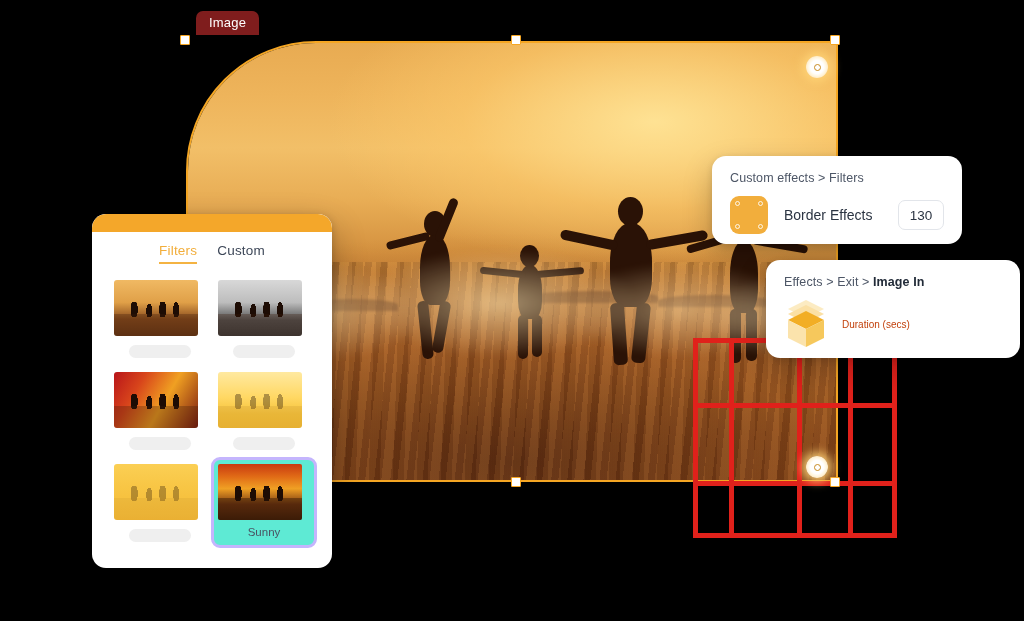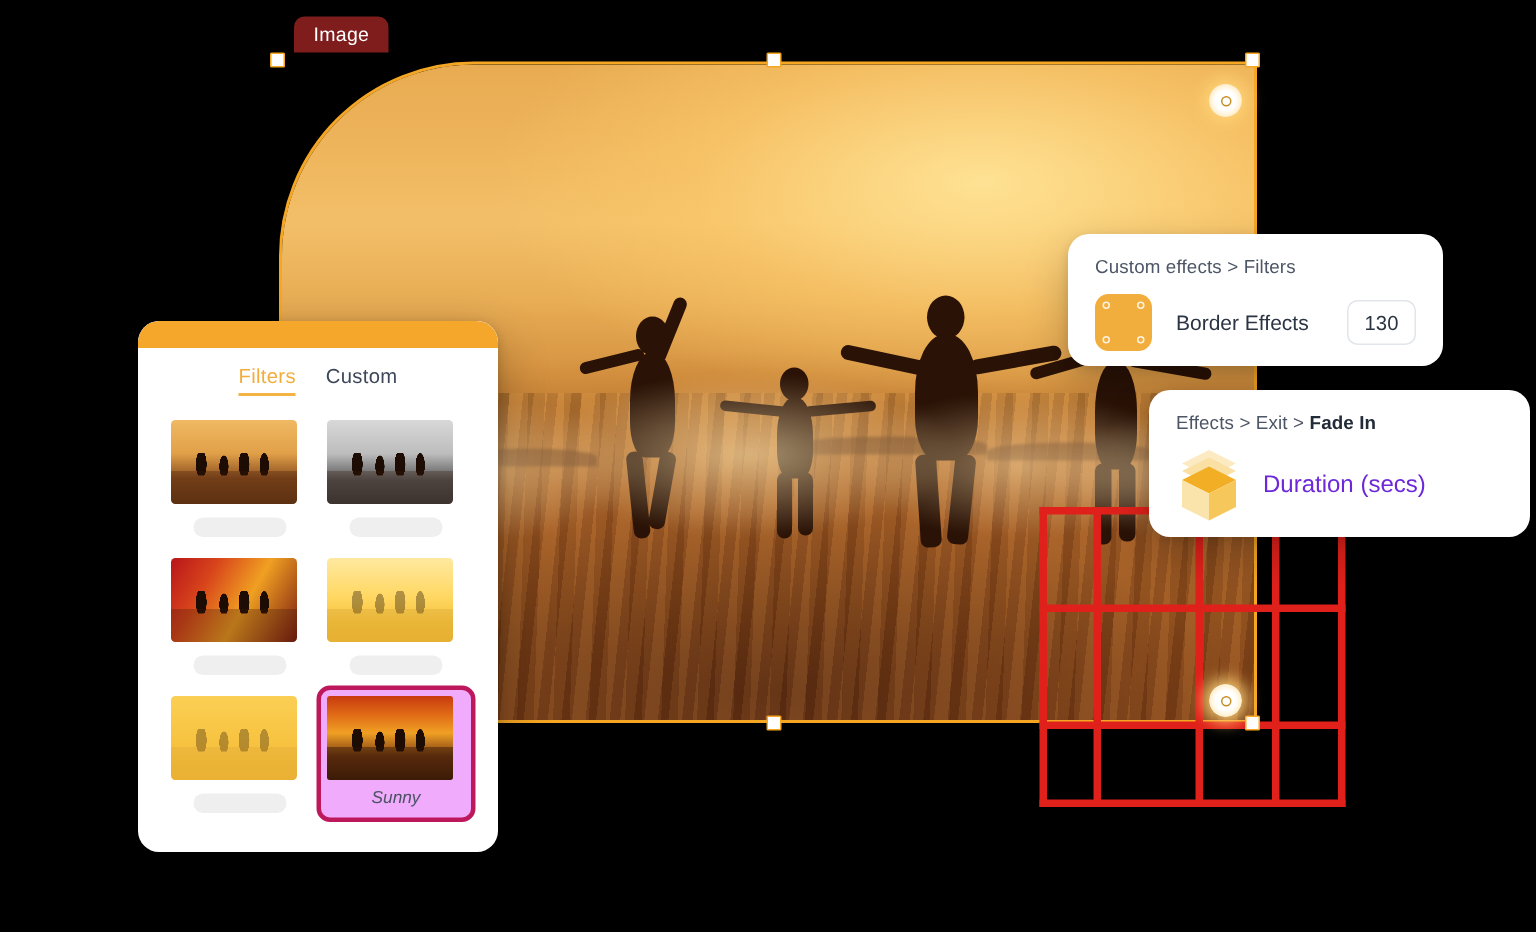--- a/index.html
+++ b/index.html
@@ -152,24 +152,23 @@
   }
   .thumb .wtr {
     position: absolute; left:0; right:0; bottom:0; height: 40%;
     background: rgba(60,28,10,.30);
   }
   .label-bar {
     width: 62px; height: 13px; background: #EFEFEF;
     border-radius: 7px; margin: 9px auto 0;
   }
   .filter-cell.selected {
-    border: 3px solid #be185d; border-radius: 9px;
+    border: 3px solid #c4b5fd; border-radius: 9px;
     padding: 4px 4px 0; margin: -7px -7px 0 -7px;
-    background: #f0abfc;
-    font-style: italic;
+    background: #5eead4;
   }
   .filter-cell.selected .thumb { width: 84px; height: 56px; border-radius: 2px; }
   .sel-label {
     font-size: 11.5px; color: #4a5362; text-align: center;
     padding: 6px 0 7px;
   }
 
   
   .fx-card {
     position: absolute; background: #fff; border-radius: 14px;
@@ -202,21 +201,21 @@
   .value-box {
     margin-left: auto; min-width: 46px; height: 30px;
     border: 1px solid #E2E5EA; border-radius: 7px;
     background: #fff; display: flex; align-items: center; justify-content: center;
     font-size: 13.5px; color: #2b3442;
   }
 
   .icon-cube { width: 44px; height: 48px; flex: none; }
 
   .fade-body { margin-left: 14px; flex: 1; }
-  .fade-title { font-size: 16px; color: #6d28d9; }
+  .fade-title { font-size: 10px; color: #c2410c; }
   .slider-row { display: flex; align-items: center; margin-top: 9px; }
   .slider {
     position: relative; width: 106px; height: 5px;
     background: #DEDFE2; border-radius: 3px;
   }
   .slider .fill {
     position: absolute; left:0; top:0; bottom:0; width: 58%;
     background: #F2A12A; border-radius: 3px;
   }
   .slider .thumbk {
@@ -378,21 +377,21 @@
           <span></span>
           <span></span>
           <span></span>
       </div>
       <div class="fx-label">Border Effects</div>
       <div class="value-box">130</div>
     </div>
   </div>
 
   <div class="fx-card" id="card-fade">
-    <div class="breadcrumb"><span>Effects &gt; Exit &gt; </span><b>Fade In</b></div>
+    <div class="breadcrumb"><span>Effects &gt; Exit &gt; </span><b>Image In</b></div>
     <div class="fx-row">
       <svg class="icon-cube" viewBox="0 0 44 48">
         <polygon points="22,0 40,9 22,18 4,9" fill="#FCEBC2"></polygon>
         <polygon points="22,5 40,14 22,23 4,14" fill="#FBE0A4"></polygon>
         <polygon points="22,11 40,20 22,29 4,20" fill="#F2AE25"></polygon>
         <polygon points="4,20 22,29 22,47 4,38" fill="#FBE3AC"></polygon>
         <polygon points="40,20 22,29 22,47 40,38" fill="#F6C košicE5C" style="fill:#F6C85C"></polygon>
       </svg>
       <div class="fade-body">
         <div class="fade-title">Duration (secs)</div>

